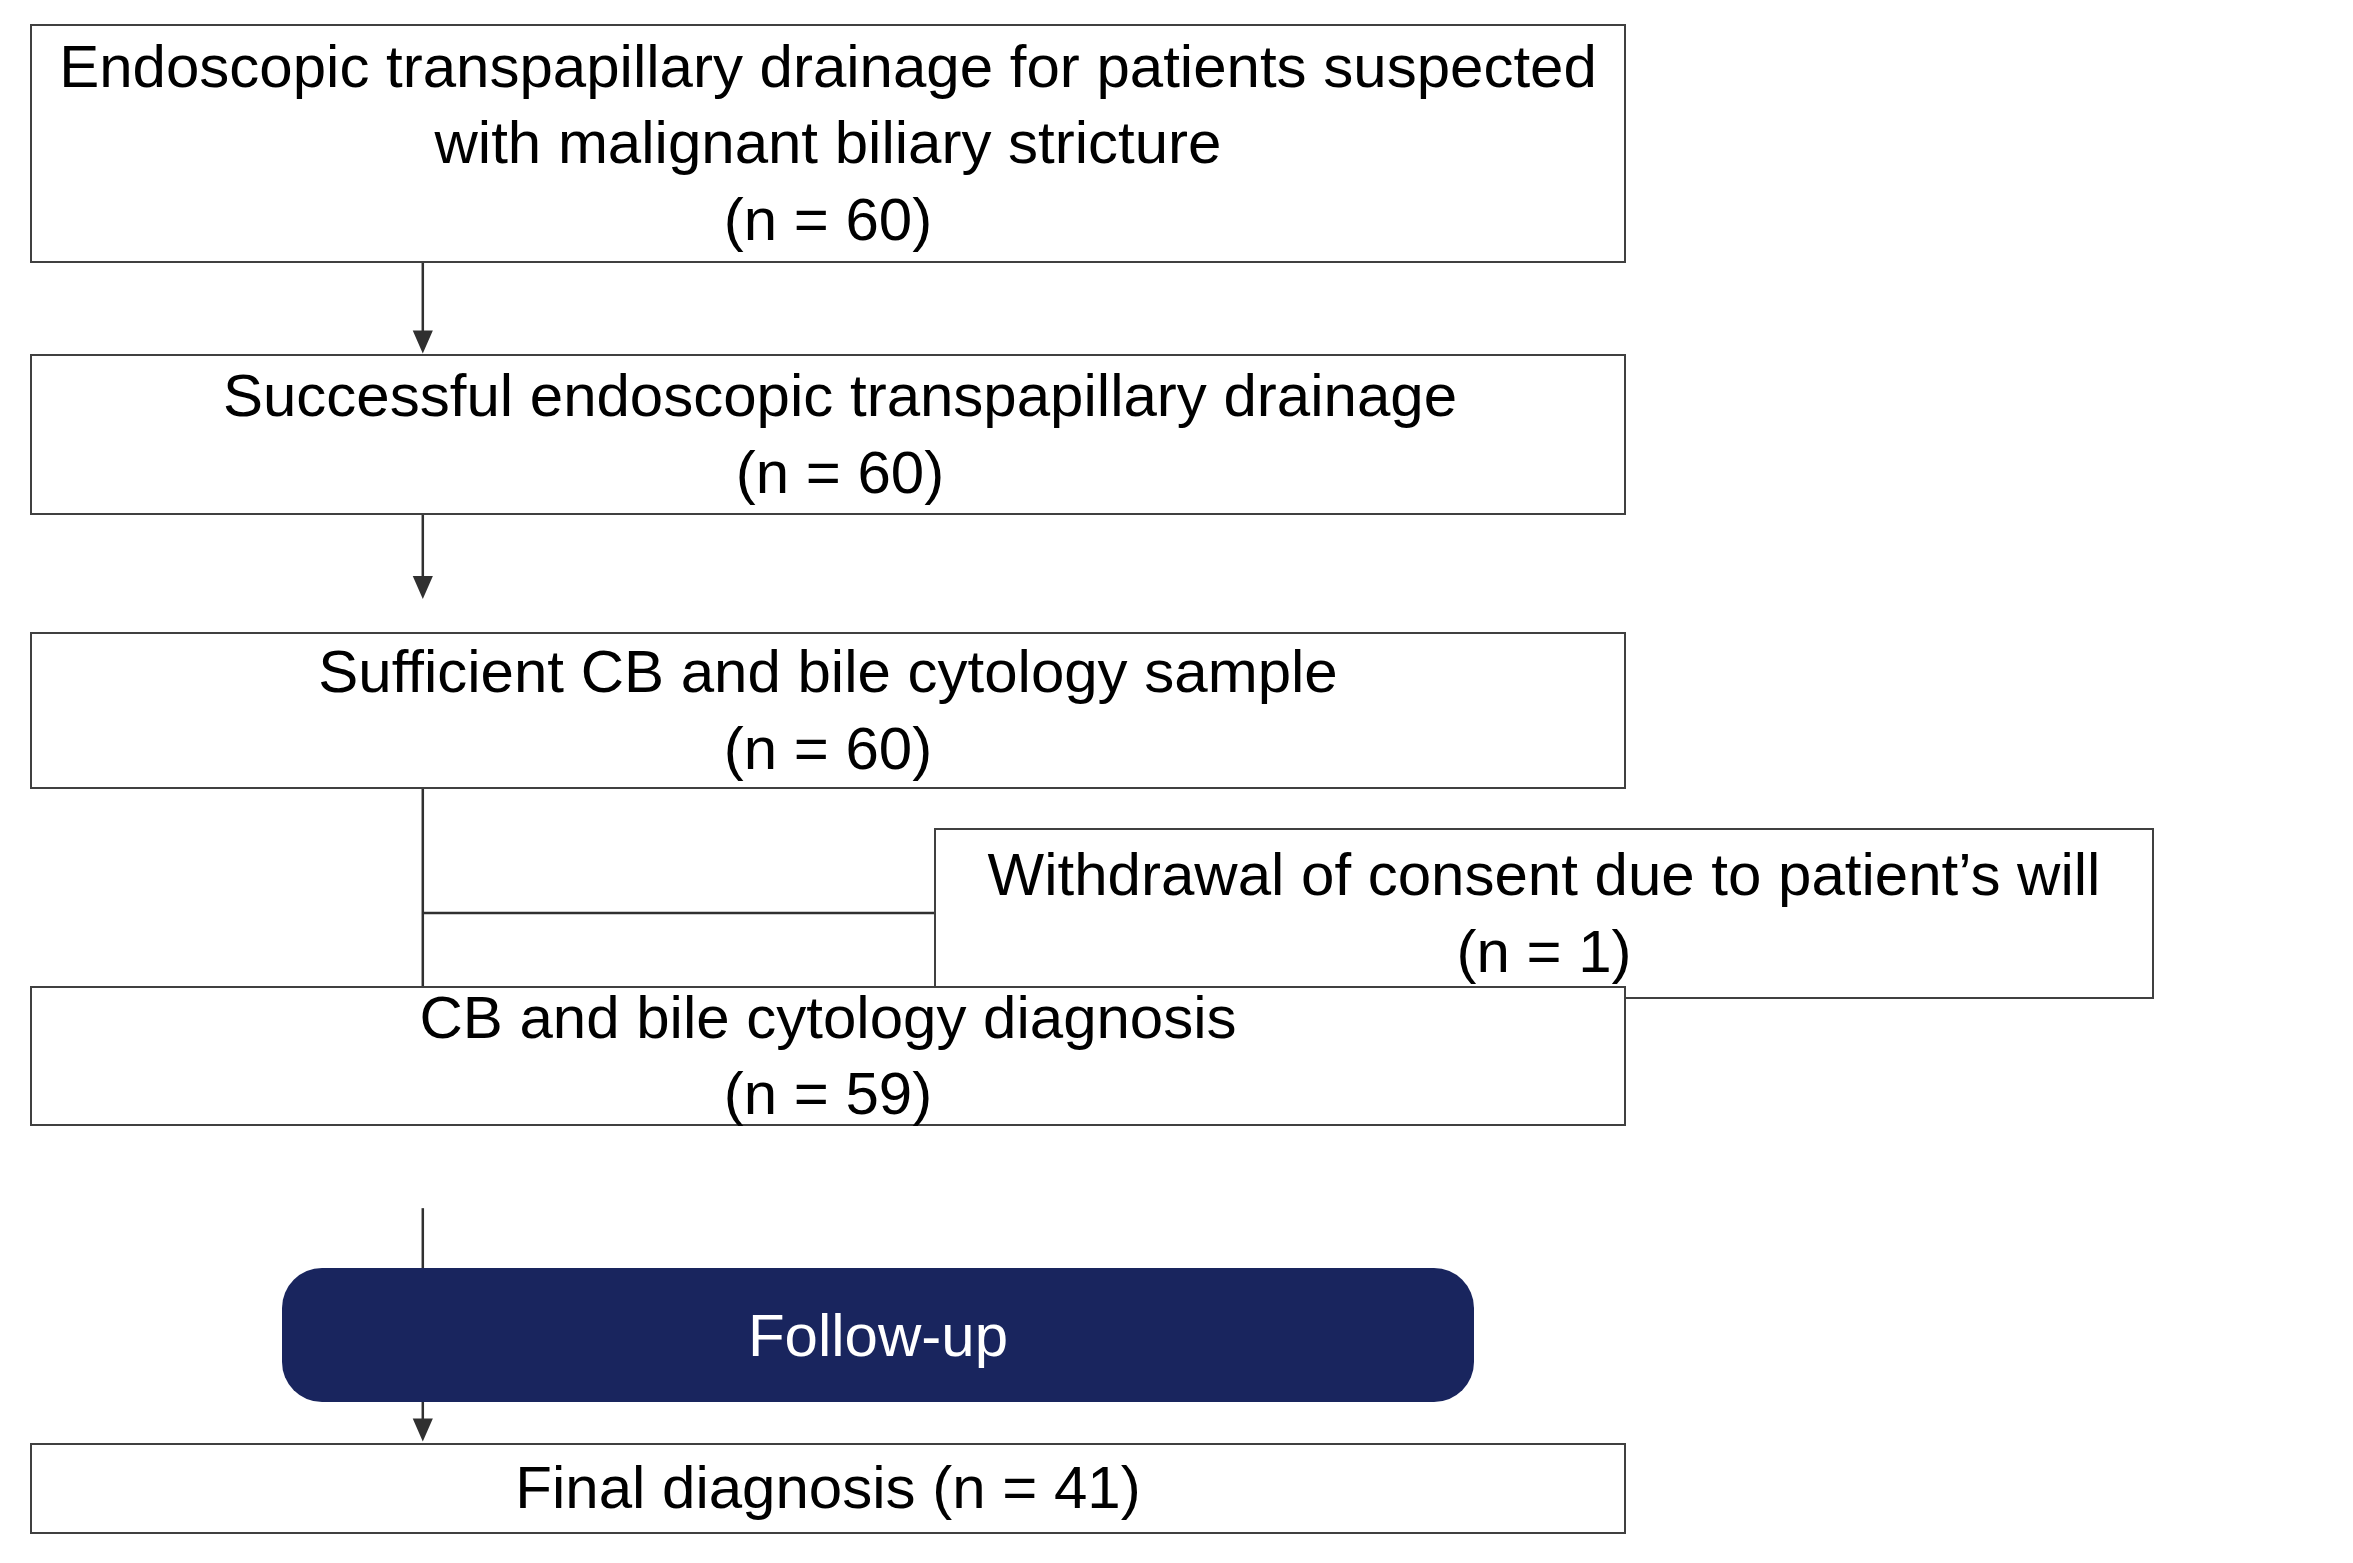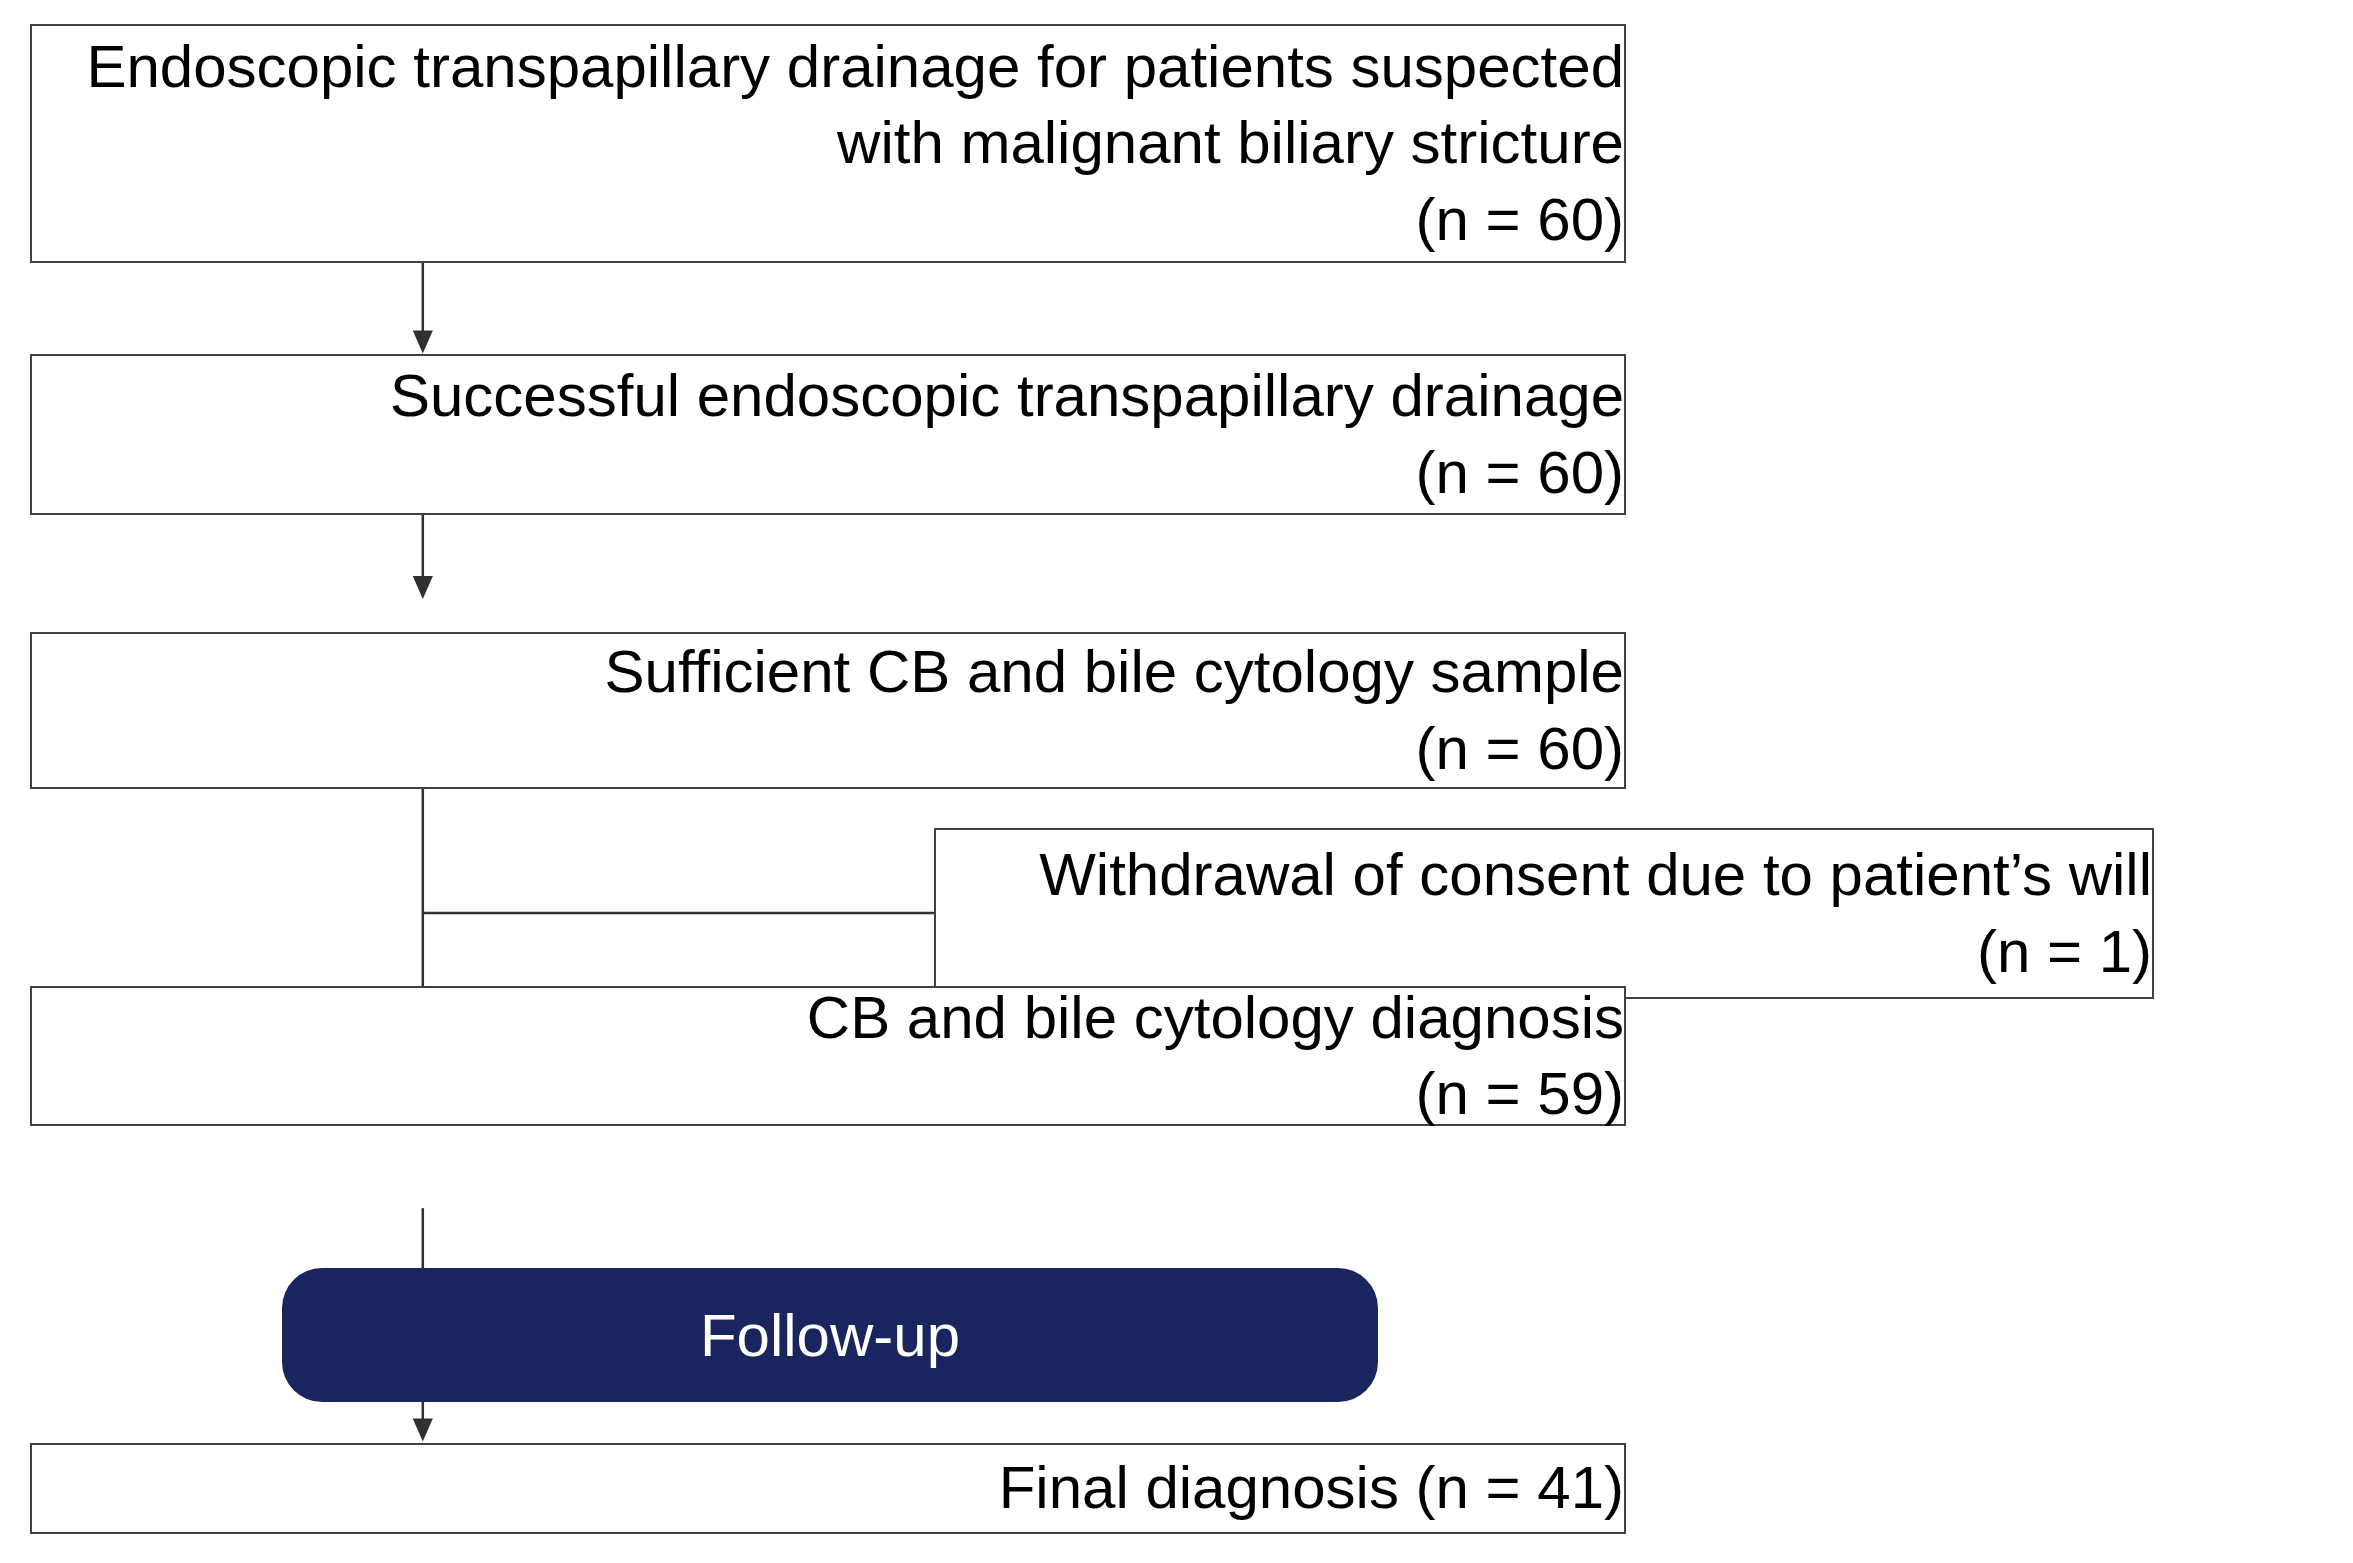--- a/index.html
+++ b/index.html
@@ -38,38 +38,38 @@
     stroke: none;
   }
   .box {
     position: absolute;
     left: 30px;
     width: 1596px;
     background: var(--box-bg);
     border: 2.9px solid var(--box-border);
     display: flex;
     flex-direction: column;
-    align-items: flex-end;
+    align-items: center;
     justify-content: center;
     text-align: center;
     font-size: 60px;
     line-height: 1.27;
     color: var(--text);
   }
   .box-suspected  { top: 24px;   height: 239px; }
   .box-successful { top: 354px;  height: 161px; padding-left: 24px; }
   .box-sufficient { top: 632px;  height: 157px; }
   .box-withdrawal { top: 828px; left: 934px; width: 1220px; height: 171px; }
   .box-diagnosis  { top: 986px; height: 140px; }
   .box-final      { top: 1443px; height: 91px; }
   .box-followup {
     position: absolute;
     top: 1268px;
     left: 282px;
-    width: 1096px;
+    width: 1192px;
     height: 134px;
     background: var(--navy);
     border: none;
     border-radius: 40px;
     display: flex;
     align-items: center;
     justify-content: center;
     text-align: center;
     font-size: 60px;
     color: var(--followup-text);

